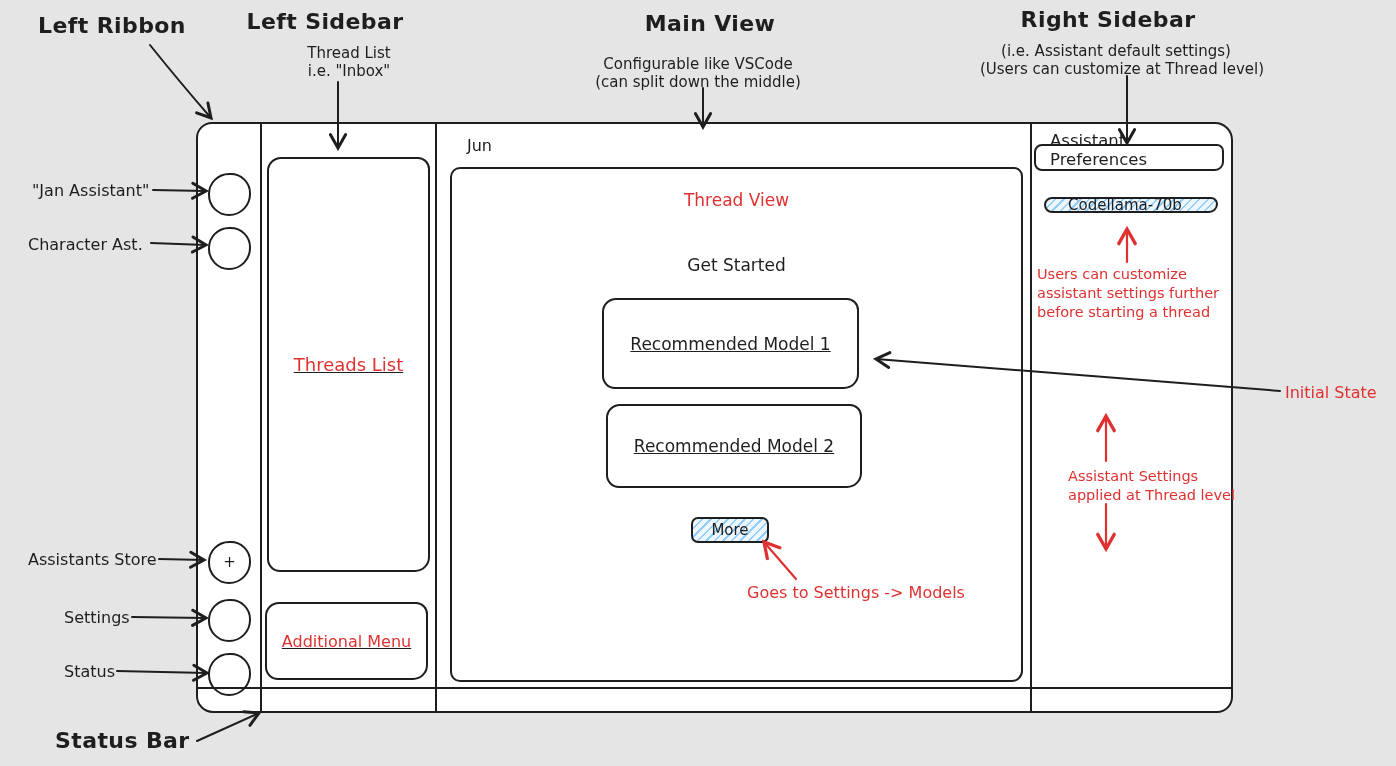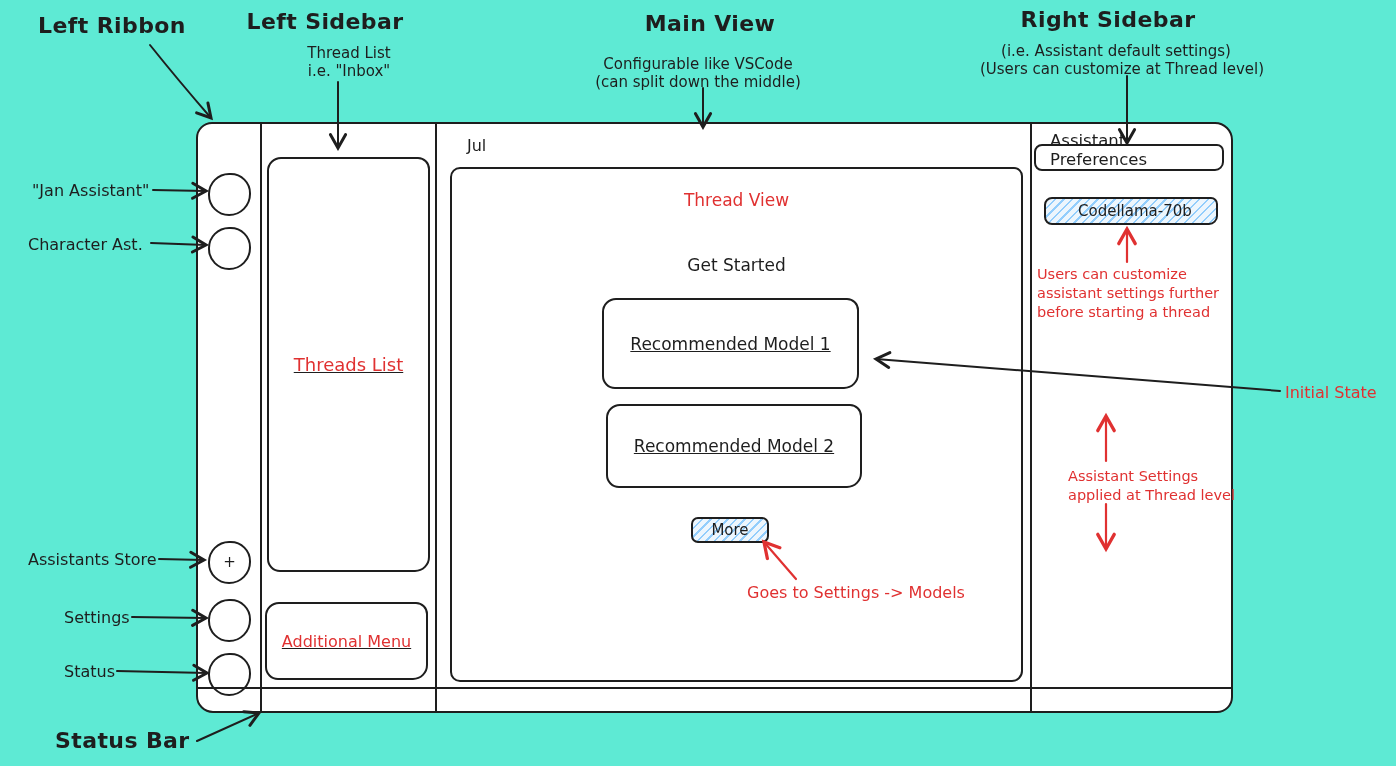--- a/index.html
+++ b/index.html
@@ -1,18 +1,18 @@
 <!DOCTYPE html>
 <html><head>
 <meta charset="utf-8">
 <style>
   * { margin:0; padding:0; box-sizing:border-box; }
   html,body { background:#ffffff; }
   body { font-family:"DejaVu Sans", sans-serif; color:#1e1e1e; }
-  .canvas { position:relative; width:1396px; height:766px; background:#5eead4; overflow:hidden; }
+  .canvas { position:relative; width:1396px; height:766px; background:#e5e5e5; overflow:hidden; }
   .overlay { position:absolute; left:0; top:0; width:1396px; height:766px; pointer-events:none; z-index:5; }
   .ann { position:absolute; white-space:nowrap; color:#1e1e1e; z-index:4; }
   .center { transform:translateX(-50%); text-align:center; }
   .big { font-size:22px; font-weight:bold; letter-spacing:.4px; }
   .note { font-size:15px; }
   .small-note { font-size:14.5px; }
   .red { color:#e03131; }
   .ptr-label { font-size:16px; }
 
   .window { position:absolute; left:196px; top:122px; width:1037px; height:591px;
@@ -99,41 +99,41 @@
     <div class="col left-sidebar">
       <div class="sketchbox rounded-lg flexc" style="left:5px; top:33px; width:163px; height:415px;">
         <span class="red threads-label">Threads List</span>
       </div>
       <div class="sketchbox rounded-lg flexc" style="left:3px; top:478px; width:163px; height:78px;">
         <span class="red menu-label">Additional Menu</span>
       </div>
     </div>
 
     <div class="col main-view">
-      <div class="jan-title">Jul</div>
+      <div class="jan-title">Jun</div>
       <div class="sketchbox rounded-md" style="left:13px; top:43px; width:573px; height:515px;">
         <div class="tv-label red">Thread View</div>
         <div class="gs-label">Get Started</div>
         <div class="sketchbox rounded-lg flexc" style="left:150px; top:129px; width:257px; height:91px;">
           <span class="model-text">Recommended Model 1</span>
         </div>
         <div class="sketchbox rounded-lg flexc" style="left:154px; top:235px; width:256px; height:84px;">
           <span class="model-text">Recommended Model 2</span>
         </div>
         <div class="sketchbox rounded-sm hatch flexc" style="left:239px; top:348px; width:78px; height:26px;border-radius:7px;">
           <span class="more-text">More</span>
         </div>
       </div>
     </div>
 
     <div class="col right-sidebar">
       <div class="sketchbox rounded-sm" style="left:2px; top:20px; width:190px; height:27px; display:flex; align-items:flex-end;">
         <span class="pref-text">Assistant Preferences</span>
       </div>
-      <div class="sketchbox rounded-sm hatch" style="left:12px; top:73px; width:174px; height:28px; display:flex; align-items:center; padding-left:32px;">
+      <div class="sketchbox rounded-sm hatch" style="left:12px; top:73px; width:174px; height:16px; display:flex; align-items:center; padding-left:22px;">
         <span class="pill-text">Codellama-70b</span>
       </div>
     </div>
 
     <div class="statusbar"></div>
   </div>
 
   <svg class="overlay" viewBox="0 0 1396 766">
     <defs>
       <marker id="ab" viewBox="0 0 12 12" refX="10" refY="6" markerWidth="10" markerHeight="10" orient="auto-start-reverse">

